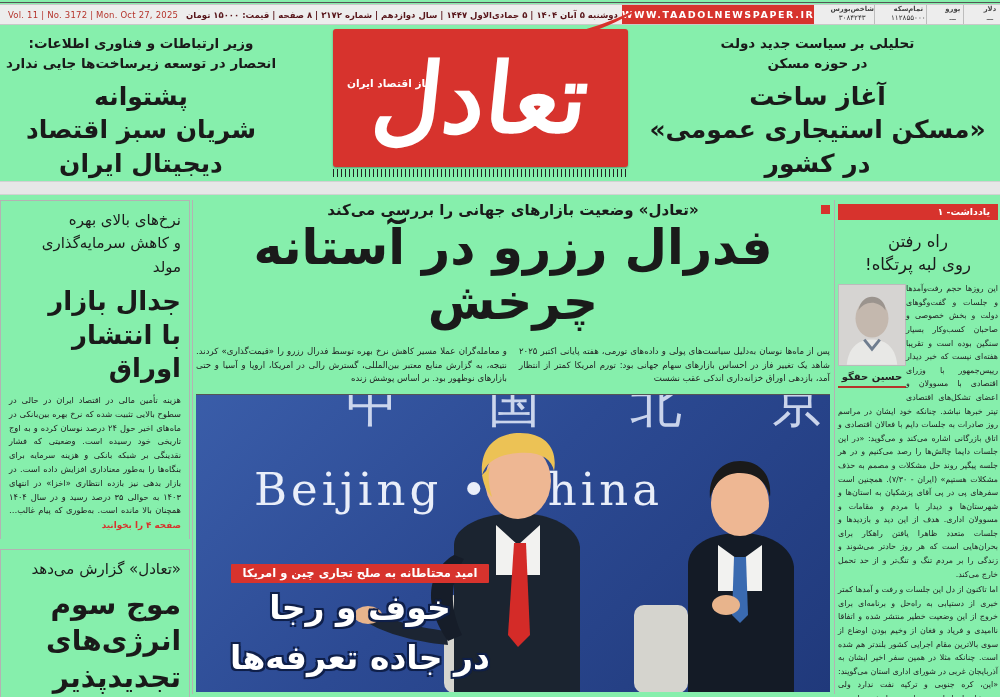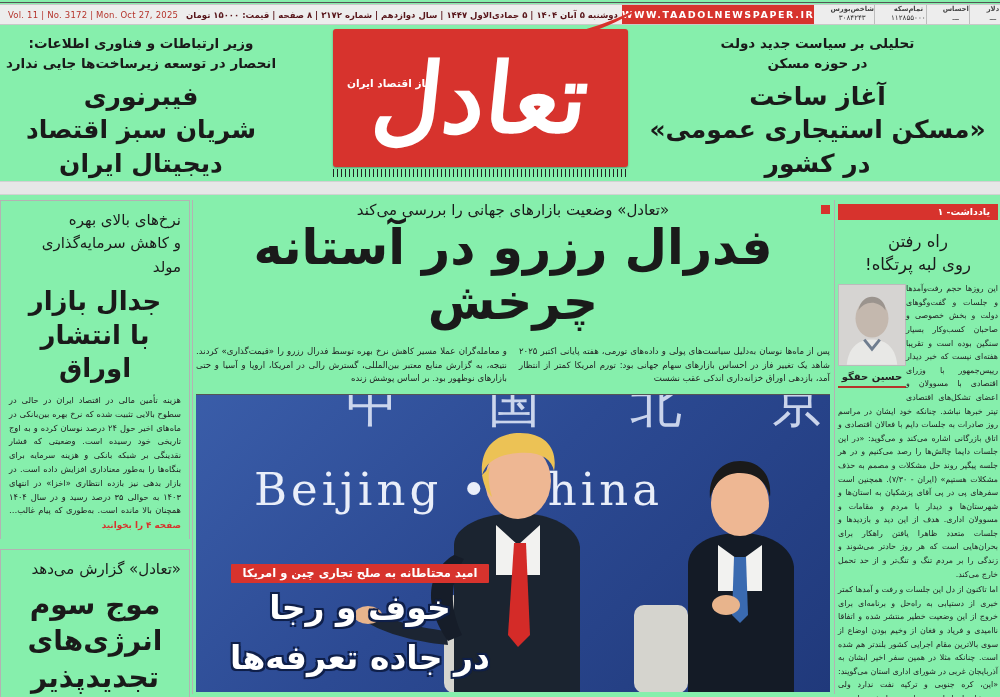--- a/index.html
+++ b/index.html
@@ -37,29 +37,29 @@
   .gray-band { position:absolute; top:181px; left:0; right:0; height:14px; background:#e7e7e7; border-top:1px solid #d2d2d2; border-bottom:1px solid #d2d2d2; }
 
   
   .v-rule { position:absolute; top:200px; bottom:3px; width:1px; background:#b3b3b3; }
 
   
   .left-col { position:absolute; left:0; top:200px; width:190px; bottom:2px; }
   .art-box { border-left:1px solid #b3b3b3; border-right:1px solid #b3b3b3; border-top:1px solid #b3b3b3; padding:8px 8px 6px; }
   .art-box + .art-box { margin-top:10px; }
   .art-kicker { text-align:right; font-weight:normal; font-size:15px; line-height:1.55; }
-  .art-title { text-align:center; font-weight:bold; line-height:1.3; margin:6px 0 8px; }
+  .art-title { text-align:right; font-weight:bold; line-height:1.3; margin:6px 0 8px; }
   .art-title.t1 { font-size:26px; }
   .art-title.t2 { font-size:28px; }
   .art-body { font-size:8.3px; line-height:1.66; text-align:justify; color:#222; }
   .red-ref { color:#d7332d; font-weight:bold; font-size:8.8px; }
 
   
   .center-col { position:absolute; left:196px; top:201px; width:634px; }
-  .lead-kicker { position:relative; text-align:center; font-weight:normal; font-size:15px; }
+  .lead-kicker { position:relative; text-align:center; font-weight:bold; font-size:15px; }
   .lead-kicker .sq { position:absolute; right:0; top:4px; width:9px; height:9px; background:#d7332d; }
   .lead-headline { text-align:center; font-weight:bold; font-size:49px; line-height:1.12; letter-spacing:-1px; margin-top:2px; }
   .lead-intro { display:flex; direction:rtl; gap:12px; margin-top:14px; }
   .lead-intro .icol { flex:1; font-size:8.6px; line-height:1.6; text-align:justify; color:#222; }
 
   
   .photo { position:relative; margin-top:8px; width:634px; height:298px; border-top:1px solid #555; overflow:hidden;
            background:linear-gradient(135deg,#3a5da9 0%, #2c4a93 45%, #20397b 100%); }
   .zh-chars { position:absolute; top:-26px; left:150px; color:#dce4f6; font-size:52px; letter-spacing:90px; opacity:.9; font-family:"DejaVu Serif", serif; white-space:nowrap; }
   .beijing-text { position:absolute; top:68px; left:58px; color:#e9eef9; font-size:45px; font-family:"DejaVu Serif", serif; direction:ltr; letter-spacing:4px; white-space:nowrap; }
@@ -88,21 +88,21 @@
   <div class="info-band">
     <div class="issue-en">Vol. 11 | No. 3172 | Mon. Oct 27, 2025</div>
     <div class="issue-fa">دوشنبه ۵ آبان ۱۴۰۴ | ۵ جمادی‌الاول ۱۴۴۷ | سال دوازدهم | شماره ۳۱۷۲ | ۸ صفحه | قیمت: ۱۵۰۰۰ تومان</div>
     <div class="url-band">WWW.TAADOLNEWSPAPER.IR</div>
     <div class="market-strip">
       <div class="market-cell">
         <span class="market-label">دلار</span>
         <span class="market-value">ـــ</span>
       </div>
       <div class="market-cell">
-        <span class="market-label">احساس</span>
+        <span class="market-label">یورو</span>
         <span class="market-value">ـــ</span>
       </div>
       <div class="market-cell">
         <span class="market-label">تمام‌سکه</span>
         <span class="market-value">۱۱۲۸۵۵۰۰۰</span>
       </div>
       <div class="market-cell">
         <span class="market-label">شاخص‌بورس</span>
         <span class="market-value">۳۰۸۴۲۴۳</span>
       </div>
@@ -110,21 +110,21 @@
   </div>
 
   <div class="mast-row">
 
     <div class="top-story left">
       <div class="ts-kicker">
         <div>وزیر ارتباطات و فناوری اطلاعات:</div>
         <div>انحصار در توسعه زیرساخت‌ها جایی ندارد</div>
       </div>
       <div class="ts-title">
-        <div>فیبرنوری</div>
+        <div>پشتوانه</div>
         <div>شریان سبز اقتصاد دیجیتال ایران</div>
       </div>
       <div class="page-ref">
         <span class="tri"></span>
         <span>صفحه ۶</span>
       </div>
     </div>
 
     <svg class="logo-swoosh" viewBox="0 0 190 46">
       <path d="M0,46 C40,44 120,38 188,2 C150,30 90,44 30,46 Z" fill="#d7332d"></path>

